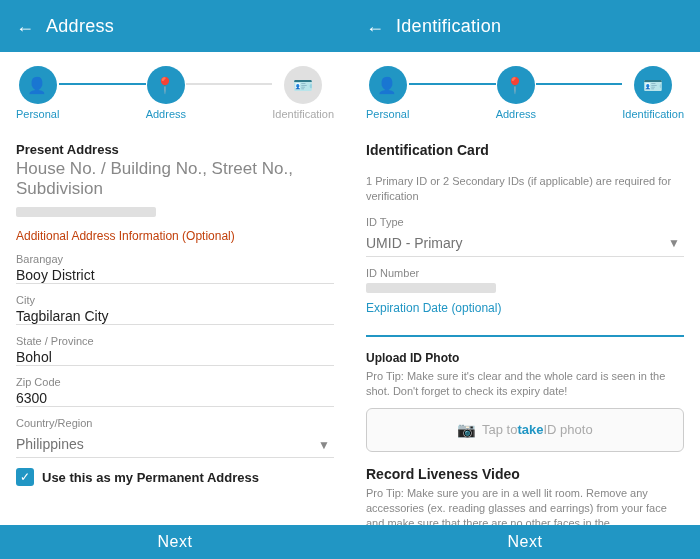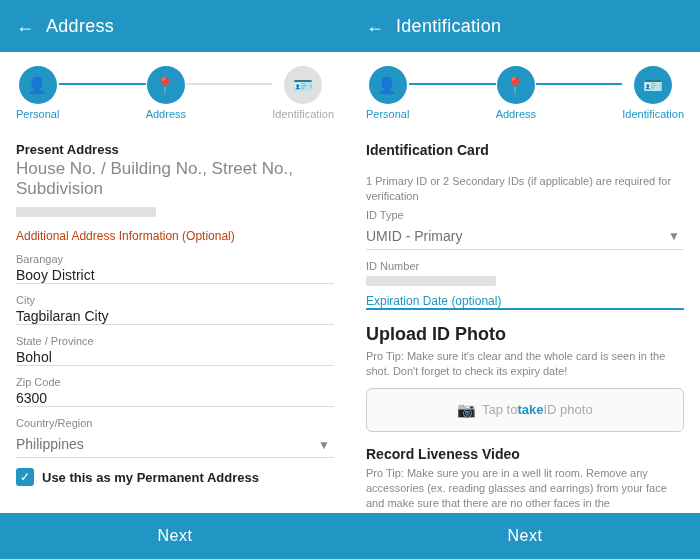--- a/index.html
+++ b/index.html
@@ -182,62 +182,62 @@
       font-size: 13px;
       color: #222;
       font-weight: 600;
     }
 
     
     .panel-footer {
       background: #2196c4;
       color: #fff;
       text-align: center;
-      padding: 14px;
+      padding: 8px;
       font-size: 16px;
       font-weight: 500;
       cursor: pointer;
       letter-spacing: 0.5px;
     }
 
     
     .id-section-title {
       font-size: 14px;
       font-weight: 700;
       color: #222;
       margin-bottom: 16px;
     }
     .id-section-desc {
       font-size: 11px;
       color: #888;
-      margin-bottom: 4px;
+      margin-bottom: 11px;
       line-height: 1.4;
     }
     .id-number-bar {
       background: #e0e0e0;
       height: 10px;
       width: 130px;
       border-radius: 2px;
       margin: 4px 0 8px;
     }
     .expiry-link {
       color: #2196c4;
       font-size: 12px;
       text-decoration: none;
       display: block;
       margin-bottom: 14px;
       border-bottom: 2px solid #2196c4;
-      padding-bottom: 0;
+      padding-bottom: 20px;
     }
 
     .upload-section {
       margin-bottom: 14px;
     }
     .upload-title {
-      font-size: 18px;
+      font-size: 12px;
       font-weight: 700;
       color: #222;
       margin-bottom: 4px;
     }
     .upload-tip {
       font-size: 11px;
       color: #888;
       margin-bottom: 8px;
       line-height: 1.4;
     }

